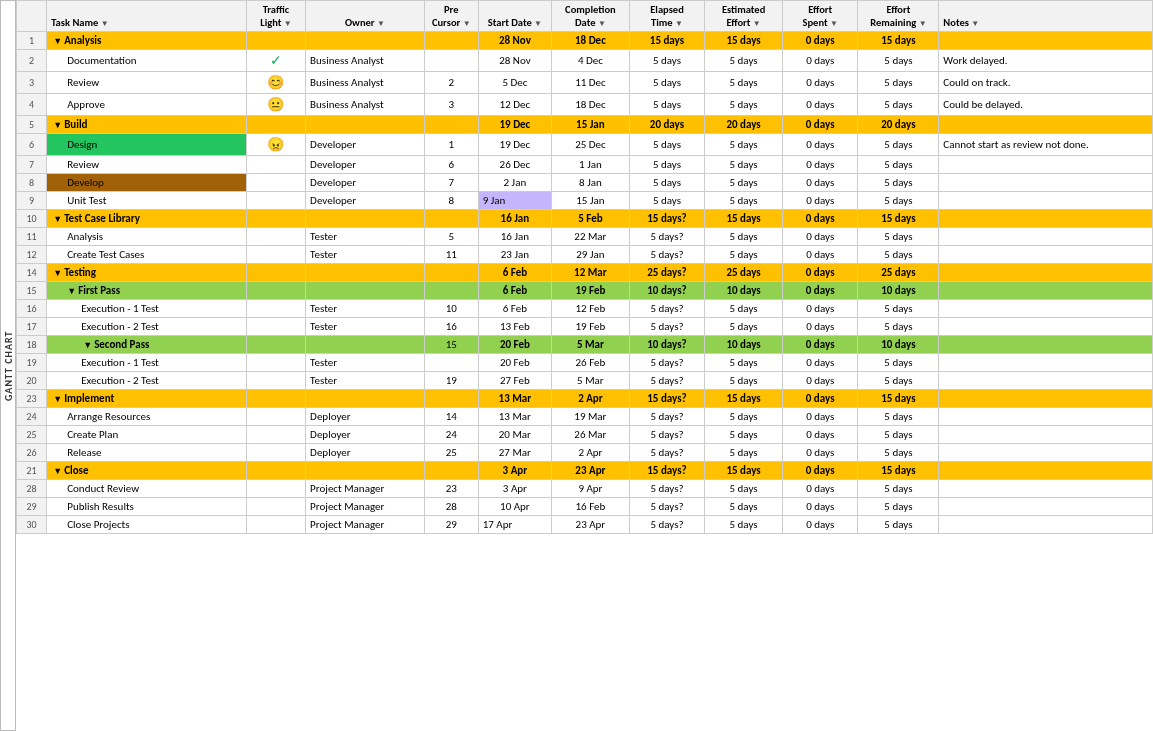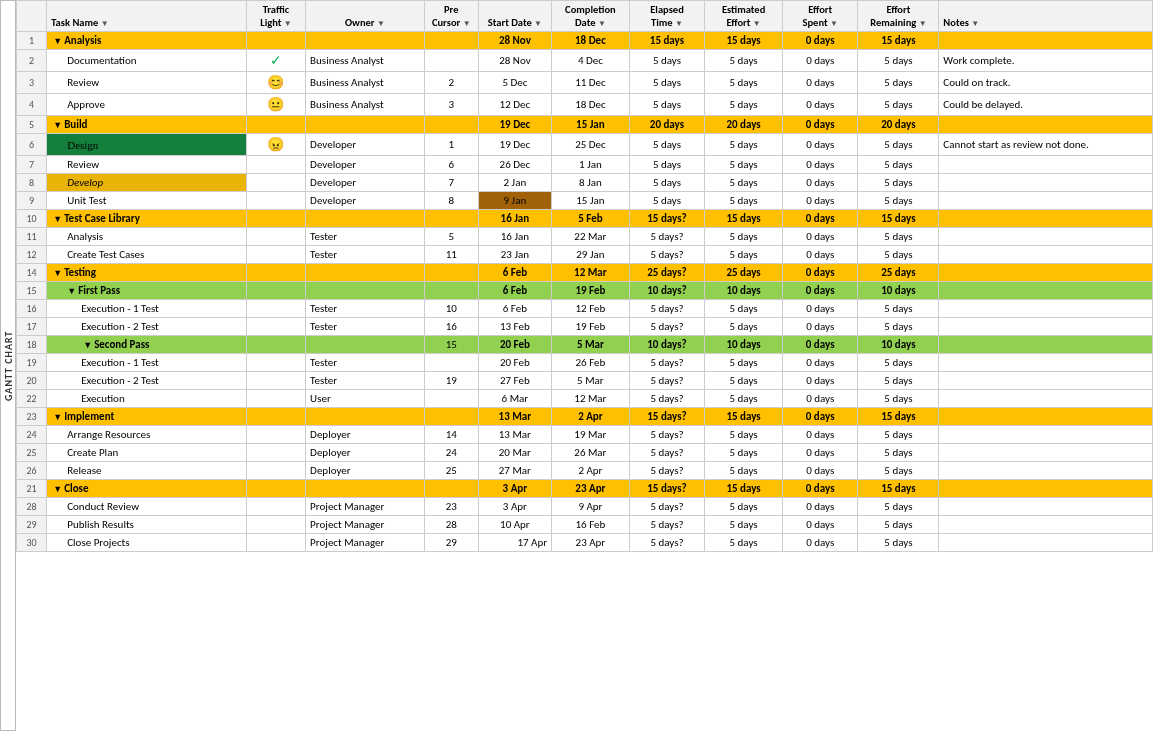--- a/index.html
+++ b/index.html
@@ -139,21 +139,21 @@
             <td style="padding-left: 20px; background: rgb(255, 255, 255);">Documentation</td>
             <td style="text-align: center; background: rgb(255, 255, 255);"><span class="tl-check">✓</span></td>
             <td style="background: rgb(255, 255, 255);">Business Analyst</td>
             <td style="text-align: center; background: rgb(255, 255, 255);"></td>
             <td style="text-align: center; background: rgb(255, 255, 255);">28 Nov</td>
             <td style="text-align: center; background: rgb(255, 255, 255);">4 Dec</td>
             <td style="text-align: center; background: rgb(255, 255, 255);">5 days</td>
             <td style="text-align: center; background: rgb(255, 255, 255);">5 days</td>
             <td style="text-align: center; background: rgb(255, 255, 255);">0 days</td>
             <td style="text-align: center; background: rgb(255, 255, 255);">5 days</td>
-            <td style="background: rgb(255, 255, 255);">Work complete.</td>
+            <td style="background: rgb(255, 255, 255);">Work delayed.</td>
           </tr>
           <tr>
             <td style="background: rgb(242, 242, 242); text-align: center; color: rgb(85, 85, 85); font-size: 10px;">3</td>
             <td style="padding-left: 20px; background: rgb(255, 255, 255);">Review</td>
             <td style="text-align: center; background: rgb(255, 255, 255);"><span class="tl-smiley-ok">😊</span></td>
             <td style="background: rgb(255, 255, 255);">Business Analyst</td>
             <td style="text-align: center; background: rgb(255, 255, 255);">2</td>
             <td style="text-align: center; background: rgb(255, 255, 255);">5 Dec</td>
             <td style="text-align: center; background: rgb(255, 255, 255);">11 Dec</td>
             <td style="text-align: center; background: rgb(255, 255, 255);">5 days</td>
@@ -185,21 +185,21 @@
             <td style="text-align: center; background: rgb(255, 192, 0); font-weight: bold;">19 Dec</td>
             <td style="text-align: center; background: rgb(255, 192, 0); font-weight: bold;">15 Jan</td>
             <td style="text-align: center; background: rgb(255, 192, 0); font-weight: bold;">20 days</td>
             <td style="text-align: center; background: rgb(255, 192, 0); font-weight: bold;">20 days</td>
             <td style="text-align: center; background: rgb(255, 192, 0); font-weight: bold;">0 days</td>
             <td style="text-align: center; background: rgb(255, 192, 0); font-weight: bold;">20 days</td>
             <td style="background: rgb(255, 192, 0);"></td>
           </tr>
           <tr>
             <td style="background: rgb(242, 242, 242); text-align: center; color: rgb(85, 85, 85); font-size: 10px;">6</td>
-            <td style="padding-left: 20px; background: #15803d; font-family: Liberation Serif, serif;">Design</td>
+            <td style="padding-left: 20px; background: #22c55e;">Design</td>
             <td style="text-align: center; background: rgb(255, 255, 255);"><span class="tl-smiley-bad">😠</span></td>
             <td style="background: rgb(255, 255, 255);">Developer</td>
             <td style="text-align: center; background: rgb(255, 255, 255);">1</td>
             <td style="text-align: center; background: rgb(255, 255, 255);">19 Dec</td>
             <td style="text-align: center; background: rgb(255, 255, 255);">25 Dec</td>
             <td style="text-align: center; background: rgb(255, 255, 255);">5 days</td>
             <td style="text-align: center; background: rgb(255, 255, 255);">5 days</td>
             <td style="text-align: center; background: rgb(255, 255, 255);">0 days</td>
             <td style="text-align: center; background: rgb(255, 255, 255);">5 days</td>
             <td style="background: rgb(255, 255, 255);">Cannot start as review not done.</td>
@@ -213,39 +213,39 @@
             <td style="text-align: center; background: rgb(255, 255, 255);">26 Dec</td>
             <td style="text-align: center; background: rgb(255, 255, 255);">1 Jan</td>
             <td style="text-align: center; background: rgb(255, 255, 255);">5 days</td>
             <td style="text-align: center; background: rgb(255, 255, 255);">5 days</td>
             <td style="text-align: center; background: rgb(255, 255, 255);">0 days</td>
             <td style="text-align: center; background: rgb(255, 255, 255);">5 days</td>
             <td style="background: rgb(255, 255, 255);"></td>
           </tr>
           <tr>
             <td style="background: rgb(242, 242, 242); text-align: center; color: rgb(85, 85, 85); font-size: 10px;">8</td>
-            <td style="padding-left: 20px; background: #eab308; font-style: italic;">Develop</td>
+            <td style="padding-left: 20px; background: #a16207;">Develop</td>
             <td style="text-align: center; background: rgb(255, 255, 255);"></td>
             <td style="background: rgb(255, 255, 255);">Developer</td>
             <td style="text-align: center; background: rgb(255, 255, 255);">7</td>
             <td style="text-align: center; background: rgb(255, 255, 255);">2 Jan</td>
             <td style="text-align: center; background: rgb(255, 255, 255);">8 Jan</td>
             <td style="text-align: center; background: rgb(255, 255, 255);">5 days</td>
             <td style="text-align: center; background: rgb(255, 255, 255);">5 days</td>
             <td style="text-align: center; background: rgb(255, 255, 255);">0 days</td>
             <td style="text-align: center; background: rgb(255, 255, 255);">5 days</td>
             <td style="background: rgb(255, 255, 255);"></td>
           </tr>
           <tr>
             <td style="background: rgb(242, 242, 242); text-align: center; color: rgb(85, 85, 85); font-size: 10px;">9</td>
             <td style="padding-left: 20px; background: rgb(255, 255, 255);">Unit Test</td>
             <td style="text-align: center; background: rgb(255, 255, 255);"></td>
             <td style="background: rgb(255, 255, 255);">Developer</td>
             <td style="text-align: center; background: rgb(255, 255, 255);">8</td>
-            <td style="text-align: center; background: #a16207;">9 Jan</td>
+            <td style="background: #c4b5fd;">9 Jan</td>
             <td style="text-align: center; background: rgb(255, 255, 255);">15 Jan</td>
             <td style="text-align: center; background: rgb(255, 255, 255);">5 days</td>
             <td style="text-align: center; background: rgb(255, 255, 255);">5 days</td>
             <td style="text-align: center; background: rgb(255, 255, 255);">0 days</td>
             <td style="text-align: center; background: rgb(255, 255, 255);">5 days</td>
             <td style="background: rgb(255, 255, 255);"></td>
           </tr>
           <tr>
             <td style="background: rgb(242, 242, 242); text-align: center; color: rgb(85, 85, 85); font-size: 10px;">10</td>
             <td style="padding-left: 6px; background: rgb(255, 192, 0); font-weight: bold;"><span style="font-size:9px;margin-right:2px;">▼</span>Test Case Library</td>
@@ -380,34 +380,20 @@
             <td style="text-align: center; background: rgb(255, 255, 255);">19</td>
             <td style="text-align: center; background: rgb(255, 255, 255);">27 Feb</td>
             <td style="text-align: center; background: rgb(255, 255, 255);">5 Mar</td>
             <td style="text-align: center; background: rgb(255, 255, 255);">5 days?</td>
             <td style="text-align: center; background: rgb(255, 255, 255);">5 days</td>
             <td style="text-align: center; background: rgb(255, 255, 255);">0 days</td>
             <td style="text-align: center; background: rgb(255, 255, 255);">5 days</td>
             <td style="background: rgb(255, 255, 255);"></td>
           </tr>
           <tr>
-            <td style="background: rgb(242, 242, 242); text-align: center; color: rgb(85, 85, 85); font-size: 10px;">22</td>
-            <td style="padding-left: 34px; background: rgb(255, 255, 255);">Execution</td>
-            <td style="text-align: center; background: rgb(255, 255, 255);"></td>
-            <td style="background: rgb(255, 255, 255);">User</td>
-            <td style="text-align: center; background: rgb(255, 255, 255);"></td>
-            <td style="text-align: center; background: rgb(255, 255, 255);">6 Mar</td>
-            <td style="text-align: center; background: rgb(255, 255, 255);">12 Mar</td>
-            <td style="text-align: center; background: rgb(255, 255, 255);">5 days?</td>
-            <td style="text-align: center; background: rgb(255, 255, 255);">5 days</td>
-            <td style="text-align: center; background: rgb(255, 255, 255);">0 days</td>
-            <td style="text-align: center; background: rgb(255, 255, 255);">5 days</td>
-            <td style="background: rgb(255, 255, 255);"></td>
-          </tr>
-          <tr>
             <td style="background: rgb(242, 242, 242); text-align: center; color: rgb(85, 85, 85); font-size: 10px;">23</td>
             <td style="padding-left: 6px; background: rgb(255, 192, 0); font-weight: bold;"><span style="font-size:9px;margin-right:2px;">▼</span>Implement</td>
             <td style="text-align: center; background: rgb(255, 192, 0);"></td>
             <td style="background: rgb(255, 192, 0);"></td>
             <td style="text-align: center; background: rgb(255, 192, 0);"></td>
             <td style="text-align: center; background: rgb(255, 192, 0); font-weight: bold;">13 Mar</td>
             <td style="text-align: center; background: rgb(255, 192, 0); font-weight: bold;">2 Apr</td>
             <td style="text-align: center; background: rgb(255, 192, 0); font-weight: bold;">15 days?</td>
             <td style="text-align: center; background: rgb(255, 192, 0); font-weight: bold;">15 days</td>
             <td style="text-align: center; background: rgb(255, 192, 0); font-weight: bold;">0 days</td>
@@ -497,21 +483,21 @@
             <td style="text-align: center; background: rgb(255, 255, 255);">0 days</td>
             <td style="text-align: center; background: rgb(255, 255, 255);">5 days</td>
             <td style="background: rgb(255, 255, 255);"></td>
           </tr>
           <tr>
             <td style="background: rgb(242, 242, 242); text-align: center; color: rgb(85, 85, 85); font-size: 10px;">30</td>
             <td style="padding-left: 20px; background: rgb(255, 255, 255);">Close Projects</td>
             <td style="text-align: center; background: rgb(255, 255, 255);"></td>
             <td style="background: rgb(255, 255, 255);">Project Manager</td>
             <td style="text-align: center; background: rgb(255, 255, 255);">29</td>
-            <td style="text-align: right; background: rgb(255, 255, 255);">17 Apr</td>
+            <td style="text-align: left; background: rgb(255, 255, 255);">17 Apr</td>
             <td style="text-align: center; background: rgb(255, 255, 255);">23 Apr</td>
             <td style="text-align: center; background: rgb(255, 255, 255);">5 days?</td>
             <td style="text-align: center; background: rgb(255, 255, 255);">5 days</td>
             <td style="text-align: center; background: rgb(255, 255, 255);">0 days</td>
             <td style="text-align: center; background: rgb(255, 255, 255);">5 days</td>
             <td style="background: rgb(255, 255, 255);"></td>
           </tr>
         </tbody>
     </table>
   </div>

